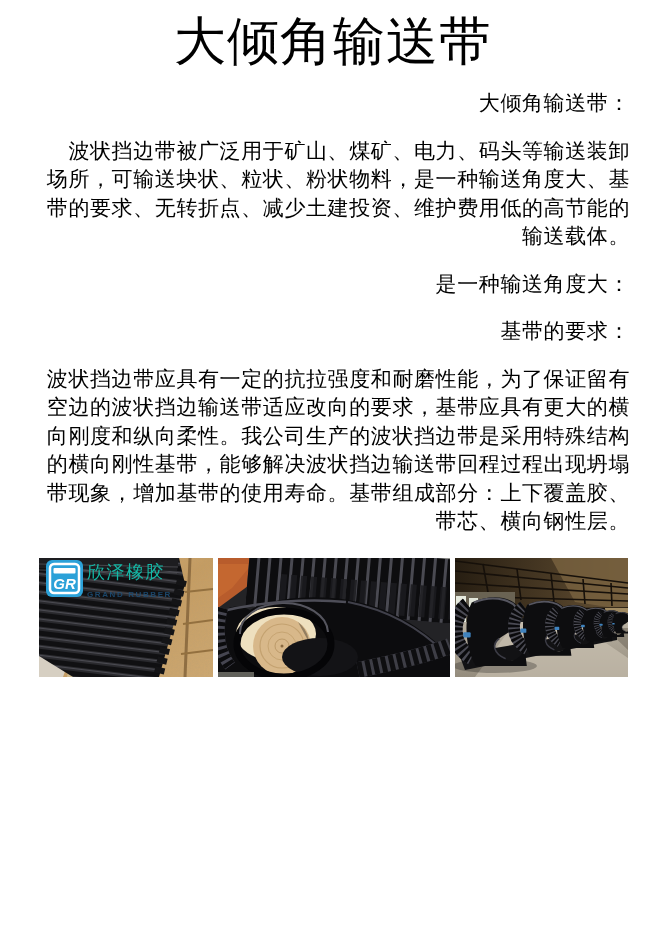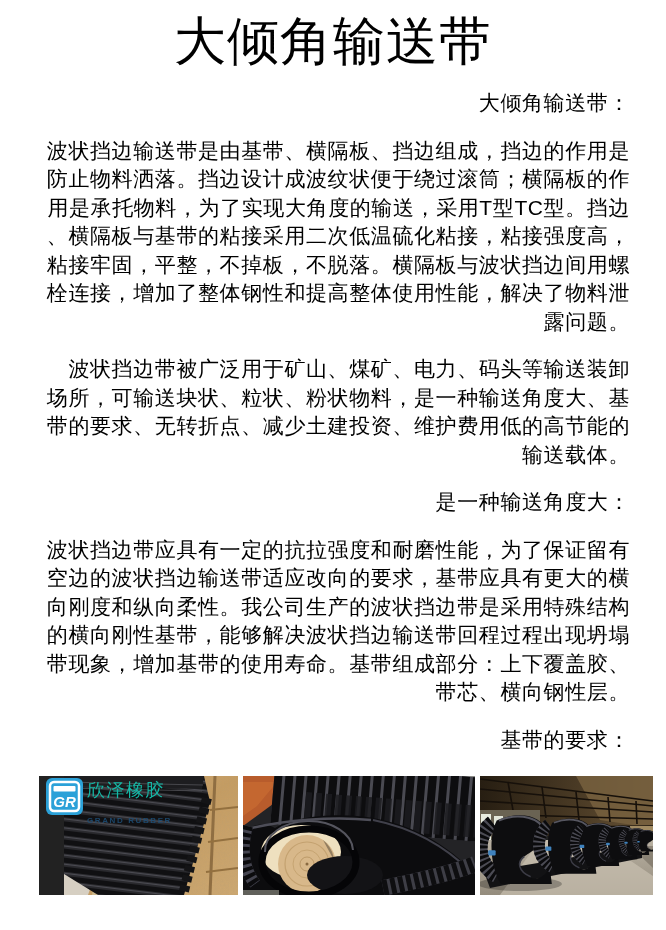--- a/index.html
+++ b/index.html
@@ -23,56 +23,55 @@
     white-space:pre-wrap;
     word-break:break-all;
     line-break:anywhere;
     text-align:right;
   }
   .gallery{
     display:flex;gap:5px;
     padding:3px 0 0 39px;
   }
   .gallery figure{margin:0;position:relative;overflow:hidden;background:#222;}
-  .ph1{width:174px;height:119px;padding-left:25px;}
+  .ph1{width:174px;height:119px;}
   .ph2{width:232px;height:119px;}
   .ph3{width:173px;height:119px;}
   .gallery svg{display:block;width:100%;height:100%;}
   
   .wm{position:absolute;left:7px;top:2px;display:flex;align-items:flex-start;}
   .wm-icon{width:37px;height:37px;flex:0 0 auto;}
   .wm-icon svg{width:37px;height:37px;display:block;}
   .wm-text{margin-left:4px;line-height:1;}
   .wm-cn{
     font-size:18px;font-weight:normal;color:#14b8a6;
     letter-spacing:1.5px;margin-top:3px;
   }
   .wm-en{
     font-size:8px;font-weight:bold;color:#1d4f78;opacity:.85;
-    letter-spacing:1.6px;margin-top:18px;
+    letter-spacing:1.6px;margin-top:10px;
   }
   .wm-icon text{
     font-family:"Liberation Sans","DejaVu Sans",sans-serif;
     font-weight:bold;font-style:italic;
   }
 </style>
 </head>
 <body>
 
 <div class="page">
 
   <h1 class="title">大倾角输送带</h1>
 
   <div class="article">
     <p>大倾角输送带：</p>
-    <p>波状挡边输送带是由基带、横隔板、挡边组成，挡边的作用是防止物料洒落。挡边设计成波纹状便于绕过滚筒；横隔板的作用是承托物料，为了实现大角度的输送，采用T型TC型。挡边、横隔板与基带的粘接采用二次低温硫化粘接，粘接强度高，粘接牢固，平整，不掉板，不脱落。横隔板与波状挡边间用螺栓连接，增加了整体钢性和提高整体使用性能，解决了物料泄露问题。</p>
     <p>  波状挡边带被广泛用于矿山、煤矿、电力、码头等输送装卸场所，可输送块状、粒状、粉状物料，是一种输送角度大、基带的要求、无转折点、减少土建投资、维护费用低的高节能的输送载体。</p>
     <p>是一种输送角度大：</p>
+    <p>基带的要求：</p>
     <p>波状挡边带应具有一定的抗拉强度和耐磨性能，为了保证留有空边的波状挡边输送带适应改向的要求，基带应具有更大的横向刚度和纵向柔性。我公司生产的波状挡边带是采用特殊结构的横向刚性基带，能够解决波状挡边输送带回程过程出现坍塌带现象，增加基带的使用寿命。基带组成部分：上下覆盖胶、带芯、横向钢性层。</p>
-    <p>基带的要求：</p>
   </div>
 
   <div class="gallery">
 
     <figure class="ph1">
       <svg viewBox="0 0 174 119" preserveAspectRatio="none">
         <defs>
           <linearGradient id="cork" x1="0" y1="0" x2="1" y2="1">
             <stop offset="0" stop-color="#dab47c"></stop>
             <stop offset=".5" stop-color="#c69c60"></stop>

